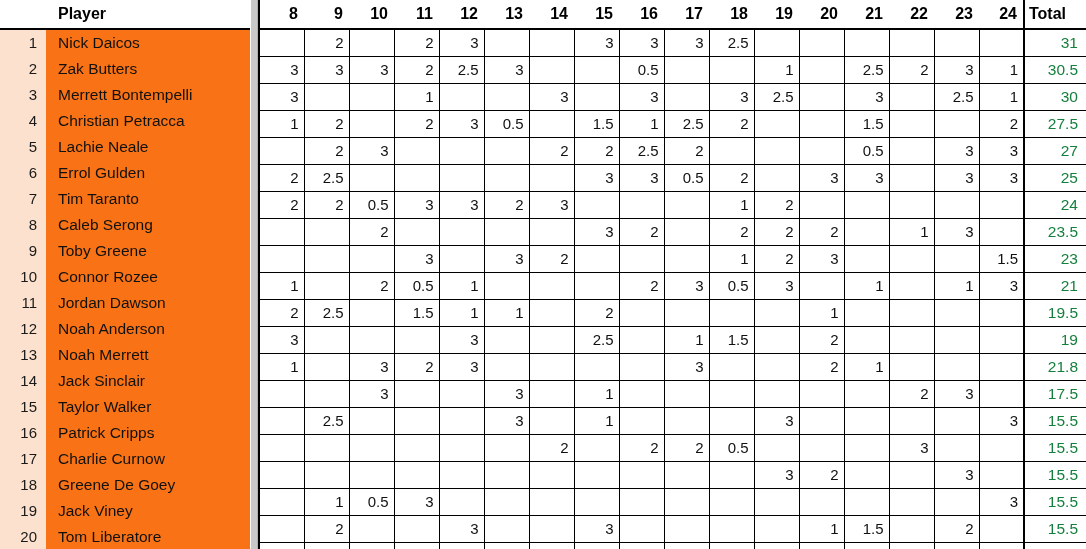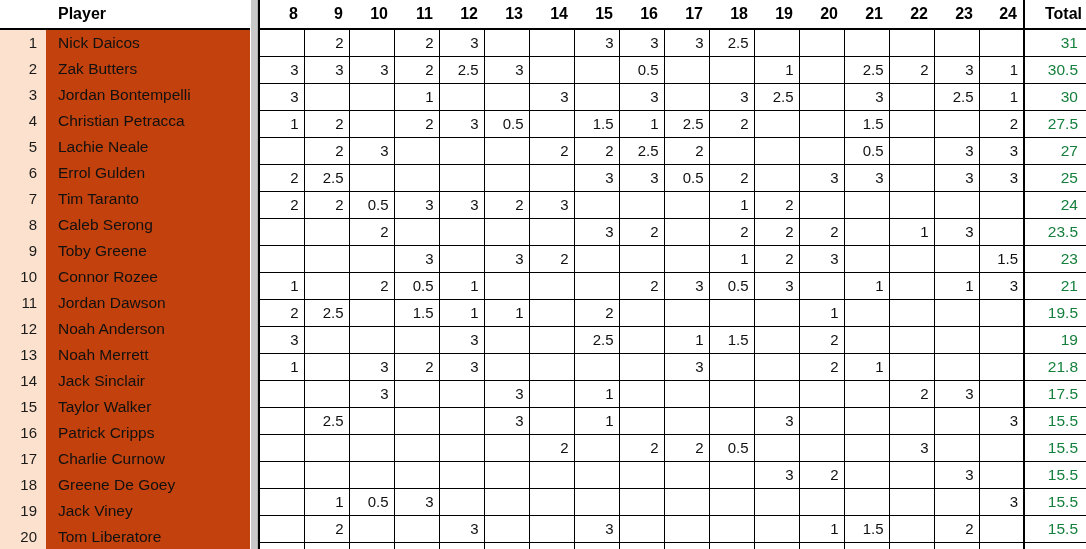--- a/index.html
+++ b/index.html
@@ -77,21 +77,21 @@
 
   
   .rank-cell{
     background:#fce2ce;
     text-align:right;
     padding-right:9px;
     font-size:15px;
     color:#1a1a1a;
   }
   .name-cell{
-    background:#c2410c;
+    background:#f97316;
     text-align:left;
     padding-left:12px;
     font-size:15.5px;
     color:#111111;
   }
   .hdr-player{
     text-align:left;
     padding-left:12px;
   }
 
@@ -112,21 +112,21 @@
     background:#ffffff;
     color:#15803d;
     font-size:15.5px;
   }
   .hdr-num{
     text-align:right;
     padding-right:6px;
   }
   .hdr-total{
     text-align:left;
-    padding-left:20px;
+    padding-left:4px;
     border-left:2px solid #000000;
   }
   .left-edge{
     border-left:2px solid #000000;
   }
   .right-edge{
     border-right:2px solid #000000;
   }
   tr.last-row .data-cell,
   tr.last-row .total-cell{
@@ -154,21 +154,21 @@
           <tr>
             <td class="rank-cell">1</td>
             <td class="name-cell">Nick Daicos</td>
           </tr>
           <tr>
             <td class="rank-cell">2</td>
             <td class="name-cell">Zak Butters</td>
           </tr>
           <tr>
             <td class="rank-cell">3</td>
-            <td class="name-cell">Jordan Bontempelli</td>
+            <td class="name-cell">Merrett Bontempelli</td>
           </tr>
           <tr>
             <td class="rank-cell">4</td>
             <td class="name-cell">Christian Petracca</td>
           </tr>
           <tr>
             <td class="rank-cell">5</td>
             <td class="name-cell">Lachie Neale</td>
           </tr>
           <tr>

